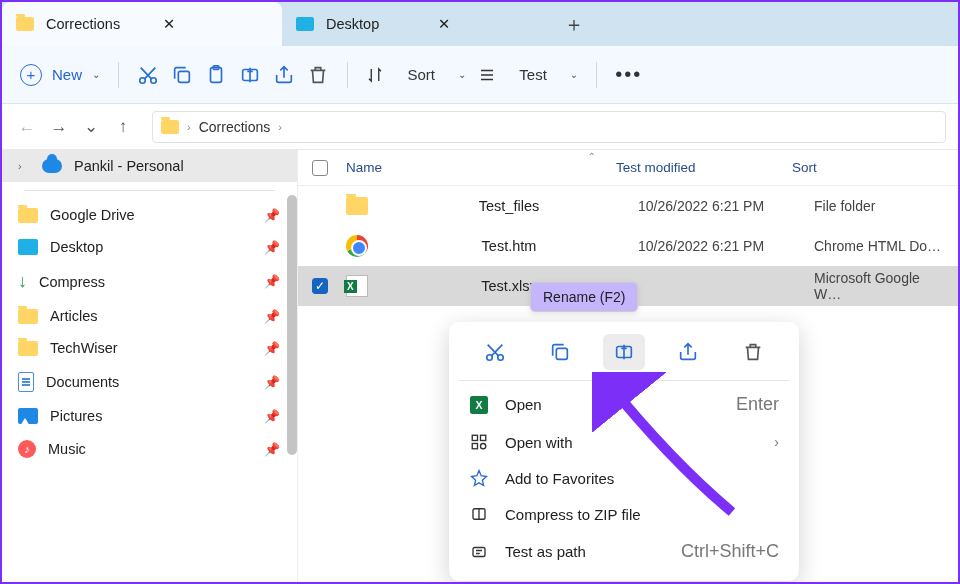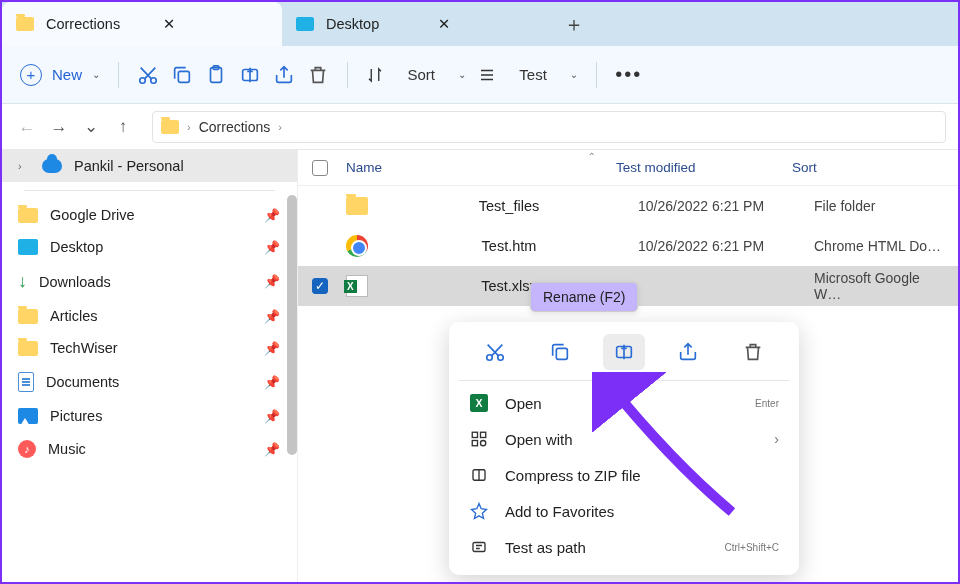--- a/index.html
+++ b/index.html
@@ -83,21 +83,21 @@
 
   
   .ctx { position:absolute; left:447px; top:320px; width:350px; background:#fff; border-radius:10px; box-shadow:0 6px 24px rgba(0,0,0,.18); padding:6px 0 10px; z-index:5; }
   .ctx-iconrow { display:flex; justify-content:space-around; padding:6px 14px; }
   .ctx-ico { width:42px; height:36px; display:flex; align-items:center; justify-content:center; border-radius:6px; }
   .ctx-ico.hl { background:#ececec; }
   .ctx-ico svg { width:22px; height:22px; }
   .ctx-sep { height:1px; background:#e6e6e6; margin:4px 10px; }
   .ctx-item { display:flex; align-items:center; padding:9px 20px; gap:16px; font-size:15px; color:#222; }
   .ctx-item .mico { width:20px; display:flex; justify-content:center; }
-  .ctx-short { margin-left:auto; color:#777; font-size:10px; }
+  .ctx-short { margin-left:auto; color:#777; font-size:18px; }
   .ctx-arrow { margin-left:auto; color:#777; font-size:14px; }
 
   .tooltip { position:absolute; left:528px; top:280px; background:#c4b5fd; border:1px solid #ccc; border-radius:5px; padding:6px 12px; font-size:14px; color:#222; box-shadow:0 2px 6px rgba(0,0,0,.1); z-index:6; }
 
   .arrow-annot { position:absolute; left:590px; top:370px; z-index:7; pointer-events:none; }
 </style>
 </head>
 <body>
 
 <div class="tabs">
@@ -201,21 +201,21 @@
         <span>Google Drive</span>
         <span class="sb-pin">📌</span>
       </div>
     <div class="sb-row">
         <div class="ico-desktop"></div>
         <span>Desktop</span>
         <span class="sb-pin">📌</span>
       </div>
     <div class="sb-row">
         <span class="ico-dl">↓</span>
-        <span>Downloads</span>
+        <span>Compress</span>
         <span class="sb-pin">📌</span>
       </div>
     <div class="sb-row">
         <div class="ico-folder"></div>
         <span>Articles</span>
         <span class="sb-pin">📌</span>
       </div>
     <div class="sb-row">
         <div class="ico-folder"></div>
         <span>TechWiser</span>
@@ -325,34 +325,34 @@
           <rect x="14" y="3" width="7" height="7"></rect>
           <rect x="3" y="14" width="7" height="7"></rect>
           <circle cx="17.5" cy="17.5" r="3.5"></circle>
         </svg>
       </span>
     <span>Open with</span>
     <span class="ctx-arrow">›</span>
   </div>
   <div class="ctx-item">
     <span class="mico">
+        <svg width="18" height="18" viewBox="0 0 24 24" fill="none" stroke="#2a6dd4" stroke-width="1.8">
+          <path d="M12 2l2.9 6.9L22 10l-5.5 5 1.6 7L12 18.5 5.9 22l1.6-7L2 10l7.1-1.1z"></path>
+        </svg>
+      </span>
+    <span>Add to Favorites</span>
+  </div>
+  <div class="ctx-item">
+    <span class="mico">
         <svg width="18" height="18" viewBox="0 0 24 24" fill="none" stroke="#333" stroke-width="1.8">
           <rect x="4" y="5" width="16" height="14" rx="2"></rect>
           <path d="M12 5v14"></path>
         </svg>
       </span>
     <span>Compress to ZIP file</span>
-  </div>
-  <div class="ctx-item">
-    <span class="mico">
-        <svg width="18" height="18" viewBox="0 0 24 24" fill="none" stroke="#2a6dd4" stroke-width="1.8">
-          <path d="M12 2l2.9 6.9L22 10l-5.5 5 1.6 7L12 18.5 5.9 22l1.6-7L2 10l7.1-1.1z"></path>
-        </svg>
-      </span>
-    <span>Add to Favorites</span>
   </div>
   <div class="ctx-item">
     <span class="mico">
         <svg width="18" height="18" viewBox="0 0 24 24" fill="none" stroke="#333" stroke-width="1.8">
           <rect x="4" y="6" width="16" height="12" rx="2"></rect>
           <path d="M8 10h8M8 14h5"></path>
         </svg>
       </span>
     <span>Test as path</span>
     <span class="ctx-short">Ctrl+Shift+C</span>

